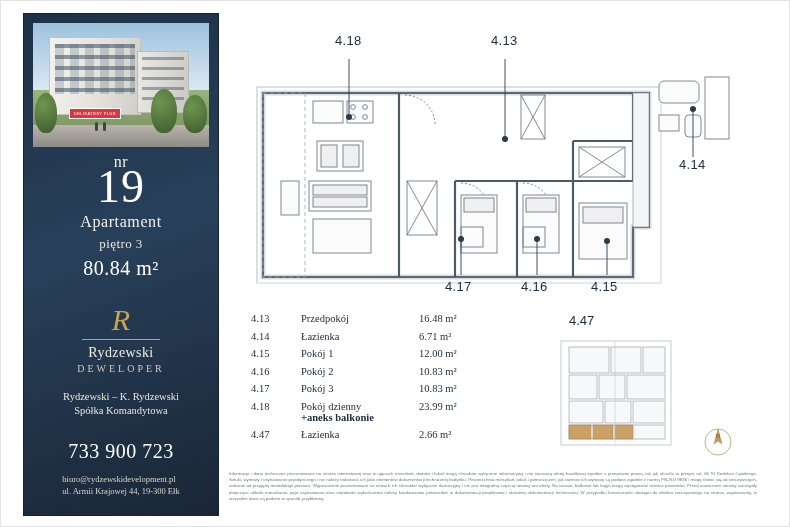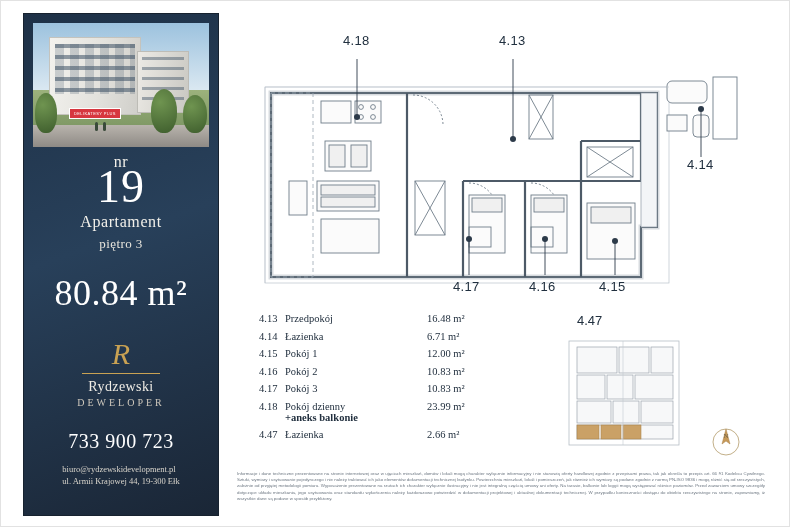--- a/index.html
+++ b/index.html
@@ -84,21 +84,21 @@
     margin-top: -4px;
     letter-spacing: 1px;
   }
   .apt-word {
     font-size: 16px; color:#f2f0ea; margin-top: 6px; letter-spacing:.6px;
   }
   .floor {
     font-size: 13px; color:#e8e5dd; margin-top: 5px; letter-spacing:.4px;
   }
   .area {
-    font-size: 36px; color:#ffffff; margin-top: 20px; letter-spacing: .5px;
+    font-size: 20px; color:#ffffff; margin-top: 5px; letter-spacing: .5px;
   }
 
   .logo-wrap { margin-top: 26px; text-align:center; }
   .logo-mark {
     font-size: 30px; color:#c9a253; line-height: 28px;
     font-family:"Liberation Serif", serif; font-style: italic;
   }
   .logo-line {
     width: 78px; height:1px; background:#c9a253; margin: 5px auto 5px;
   }
@@ -116,21 +116,21 @@
   .phone {
     margin-top: 22px; font-size: 20px; color:#ffffff; letter-spacing:.5px;
   }
   .contact {
     margin-top: 10px; font-size:8.5px; color:#d9d5cc;
     line-height: 12px;
   }
 
   
   .main {
-    position: absolute; left: 228px; top: 12px; width: 540px; height: 503px;
+    position: absolute; left: 220px; top: 12px; width: 540px; height: 503px;
   }
 
   
   .plan {
     position:absolute; left: 8px; top: 18px; width: 520px; height: 262px;
   }
   .plan svg { display:block; }
 
   .callout-label {
     position:absolute;
@@ -138,21 +138,21 @@
     font-size: 13px; color:#21303f; letter-spacing:.3px;
   }
 
   
   .legend {
     position:absolute; left: 30px; top: 300px; width: 230px;
     font-size: 10.5px; color:#22303f;
   }
   .legend-row { display:flex; align-items:baseline; margin-bottom: 6.5px; }
   .lg-code { width: 26px; flex:none; }
-  .lg-name { flex:1 1 auto; }
+  .lg-name { flex:1 1 auto;margin-left:24px; }
   .lg-name .second { display:block; font-weight:bold; }
   .lg-area { width: 62px; text-align:left; flex:none; }
   .legend-row.tall .lg-area { align-self:flex-start; }
 
   
   .keyplan {
     position:absolute; left: 332px; top: 322px; width: 130px; height: 116px;
   }
   .keyplan-title {
     position:absolute; left: 348px; top: 300px;
@@ -197,20 +197,24 @@
     <div class="floor">piętro 3</div>
     <div class="area">80.84 m²</div>
 
     <div class="logo-wrap">
       <div class="logo-mark">R</div>
       <div class="logo-line"></div>
       <div class="logo-name">Rydzewski</div>
       <div class="logo-sub">DEWELOPER</div>
     </div>
 
+    <div class="company">
+      <div>Rydzewski – K. Rydzewski</div>
+      <div>Spółka Komandytowa</div>
+    </div>
 
     <div class="phone">733 900 723</div>
 
     <div class="contact">
       <div>biuro@rydzewskidevelopment.pl</div>
       <div>ul. Armii Krajowej 44, 19-300 Ełk</div>
     </div>
   </div>
 
   <div class="main">

